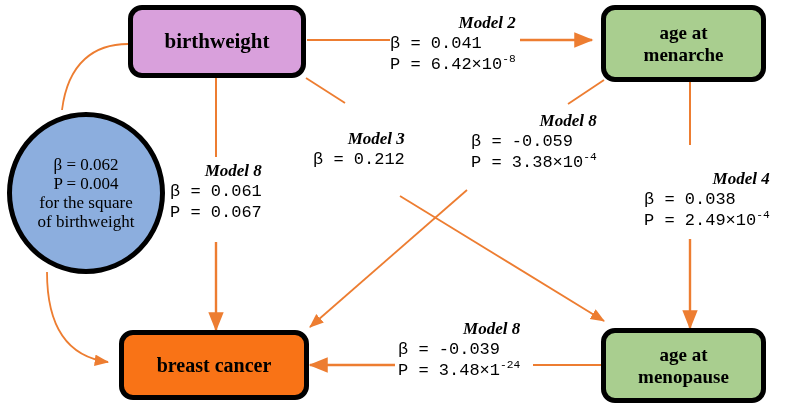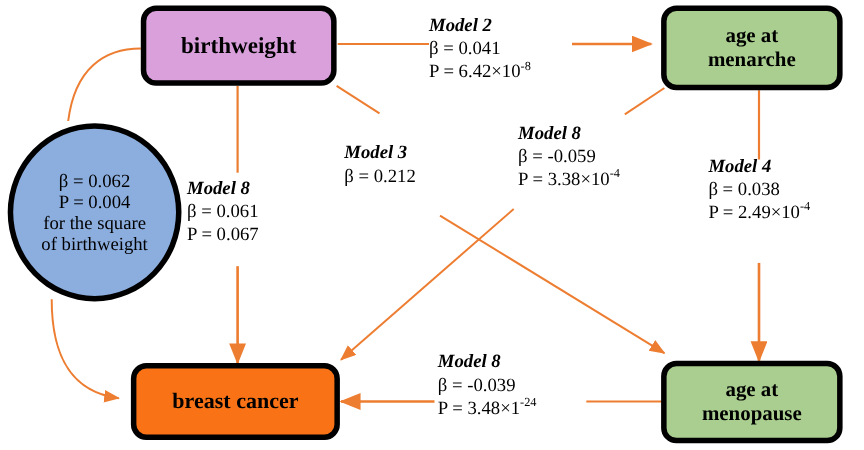--- a/index.html
+++ b/index.html
@@ -49,23 +49,25 @@
   .edge-label {
     position: absolute;
     color: #000000;
     line-height: 1.24;
     white-space: nowrap;
   }
   .edge-label .model {
     font-weight: bold;
     font-style: italic;
     display: block;
+    text-align: right;
   }
   .edge-label .stat {
     display: block;
+    font-family: Liberation Mono, monospace;
   }
   sup {
     font-size: 0.66em;
     vertical-align: super;
     line-height: 0;
   }
   .ell-line {
     display: block;
   }
 </style>
@@ -157,21 +159,21 @@
     <span class="model">Model 3</span>
     <span class="stat">β = 0.212</span>
   </div>
 
   <div class="edge-label" style="left:471px; top:110px; font-size:17px;">
     <span class="model">Model 8</span>
     <span class="stat">β = -0.059</span>
     <span class="stat"><span>P = 3.38×10</span><sup>-4</sup></span>
   </div>
 
-  <div class="edge-label" style="left:644px; top:140px; font-size:17px;">
+  <div class="edge-label" style="left:644px; top:168px; font-size:17px;">
     <span class="model">Model 4</span>
     <span class="stat">β = 0.038</span>
     <span class="stat"><span>P = 2.49×10</span><sup>-4</sup></span>
   </div>
 
   <div class="edge-label" style="left:170px; top:160px; font-size:17px;">
     <span class="model">Model 8</span>
     <span class="stat">β = 0.061</span>
     <span class="stat"><span>P = 0.067</span><sup></sup></span>
   </div>

